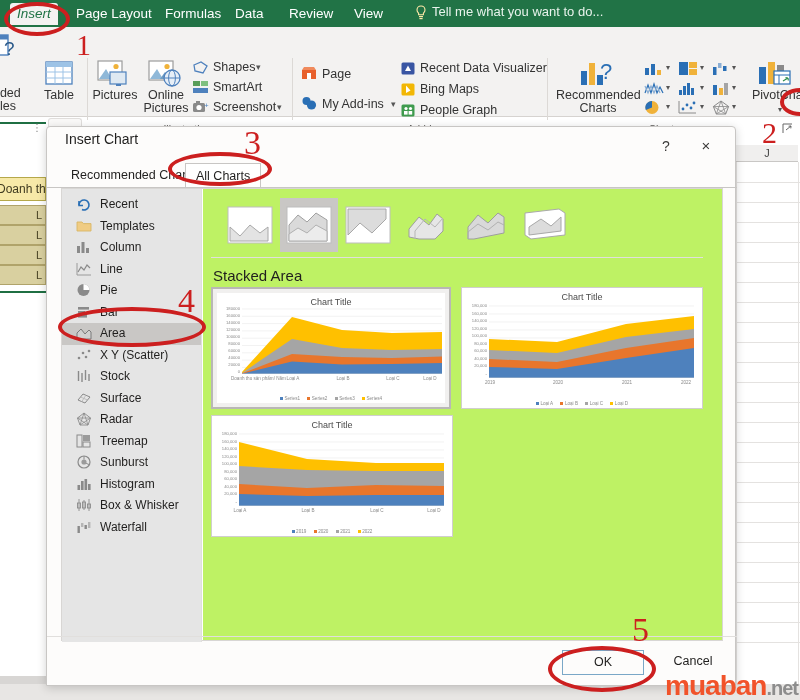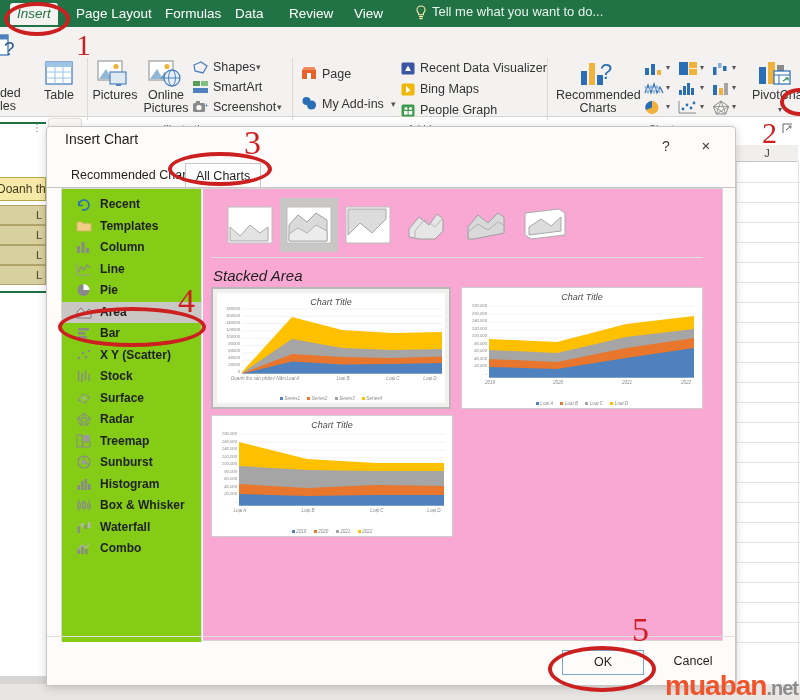--- a/index.html
+++ b/index.html
@@ -101,33 +101,33 @@
   }
   .dlg-tab.sel { background:#ffffff; border:1px solid #c8c6c4; border-bottom:none; }
   .tab-underline { position:absolute; left:0; top:60px; width:690px; height:1px; background:#c8c6c4; }
 
   .content {
     position:absolute; left:14px; top:61px; width:662px; height:453px;
     background:#ffffff; border:1px solid #d8d6d4;
   }
   .sidebar {
     position:absolute; left:0; top:0; width:140px; height:453px;
-    background:#84cc16; border-right:1px solid #e1dfdd;font-weight:bold;
+    background:#e5e5e5; border-right:1px solid #e1dfdd;
   }
   .side-item {
     position:relative; height:21.5px; line-height:21.5px;
     font-size:12px; color:#201f1e; padding-left:38px; white-space:nowrap;
   }
   .side-item.sel { background:#c9c7c5; }
   .side-ic {
     position:absolute; left:14px; top:3px; width:16px; height:15px;
   }
 
   .pane {
-    position:absolute; left:141px; top:0; right:0; bottom:0; background:#f9a8d4;font-style:italic;
+    position:absolute; left:141px; top:0; right:0; bottom:0; background:#bef264;
   }
   .typebar {
     position:absolute; left:18px; top:9px; height:54px;
   }
   .type-ic {
     position:absolute; top:0; width:58px; height:54px; padding:5px;
   }
   .type-ic.sel { background:#c9c7c5; }
   .type-divider { position:absolute; left:10px; top:70px; width:470px; height:1px; background:#e1dfdd; }
   .chart-name {
@@ -548,34 +548,34 @@
         </div>
 
         <div class="side-item">
           <span class="side-ic"><svg width="16" height="14" viewBox="0 0 16 14">
                 <circle cx="7.5" cy="7" r="6" fill="#8a8a8a"></circle>
                 <path d="M7.5 7 L7.5 1 A6 6 0 0 1 13.5 7 Z" fill="#fff"></path>
               </svg></span>
           <span>Pie</span>
         </div>
 
-        <div class="side-item sel">
-          <span class="side-ic"><svg width="16" height="14" viewBox="0 0 16 14">
-                <path d="M1 13 L1 7 L5 3 L9 8 L13 4 L15 6 L15 13 Z" fill="#d0d0d0" stroke="#7a7a7a" stroke-width="1"></path>
-              </svg></span>
-          <span>Area</span>
-        </div>
-
         <div class="side-item">
           <span class="side-ic"><svg width="16" height="14" viewBox="0 0 16 14">
                 <rect x="2" y="2" width="11" height="2.6" fill="#8a8a8a"></rect>
                 <rect x="2" y="6" width="7" height="2.6" fill="#8a8a8a"></rect>
                 <rect x="2" y="10" width="9" height="2.6" fill="#8a8a8a"></rect>
               </svg></span>
           <span>Bar</span>
+        </div>
+
+        <div class="side-item sel">
+          <span class="side-ic"><svg width="16" height="14" viewBox="0 0 16 14">
+                <path d="M1 13 L1 7 L5 3 L9 8 L13 4 L15 6 L15 13 Z" fill="#d0d0d0" stroke="#7a7a7a" stroke-width="1"></path>
+              </svg></span>
+          <span>Area</span>
         </div>
 
         <div class="side-item">
           <span class="side-ic"><svg width="16" height="14" viewBox="0 0 16 14">
                 <circle cx="3" cy="10" r="1.3" fill="#8a8a8a"></circle>
                 <circle cx="7" cy="5" r="1.3" fill="#8a8a8a"></circle>
                 <circle cx="10" cy="9" r="1.3" fill="#8a8a8a"></circle>
                 <circle cx="13" cy="3" r="1.3" fill="#8a8a8a"></circle>
               </svg></span>
           <span>X Y (Scatter)</span>
@@ -651,29 +651,20 @@
         <div class="side-item">
           <span class="side-ic"><svg width="16" height="14" viewBox="0 0 16 14">
                 <rect x="1.5" y="6" width="2.4" height="7" fill="#8a8a8a"></rect>
                 <rect x="5" y="3" width="2.4" height="4" fill="#b5b5b5"></rect>
                 <rect x="8.5" y="5" width="2.4" height="4" fill="#8a8a8a"></rect>
                 <rect x="12" y="2" width="2.4" height="6" fill="#b5b5b5"></rect>
               </svg></span>
           <span>Waterfall</span>
         </div>
 
-        <div class="side-item">
-          <span class="side-ic"><svg width="16" height="14" viewBox="0 0 16 14">
-                <rect x="1.5" y="7" width="2.6" height="6" fill="#8a8a8a"></rect>
-                <rect x="5.2" y="4" width="2.6" height="9" fill="#8a8a8a"></rect>
-                <rect x="9" y="8" width="2.6" height="5" fill="#8a8a8a"></rect>
-                <path d="M2 9 L6 4 L10 7 L14 2" fill="none" stroke="#b5b5b5" stroke-width="1.1"></path>
-              </svg></span>
-          <span>Combo</span>
-        </div>
       </div>
 
       <div class="pane">
 
         <div class="typebar" style="width:360px;">
           <div class="type-ic" style="left:0;">
             <svg width="48" height="44" viewBox="0 0 48 44">
               <rect x="2" y="4" width="44" height="36" fill="#fff" stroke="#bdbdbd" stroke-width="1"></rect>
               <path d="M4 38 L4 24 L14 33 L24 22 L34 30 L42 24 L42 38 Z" fill="#e3e3e3" stroke="#a8a8a8" stroke-width="1"></path>
             </svg>

